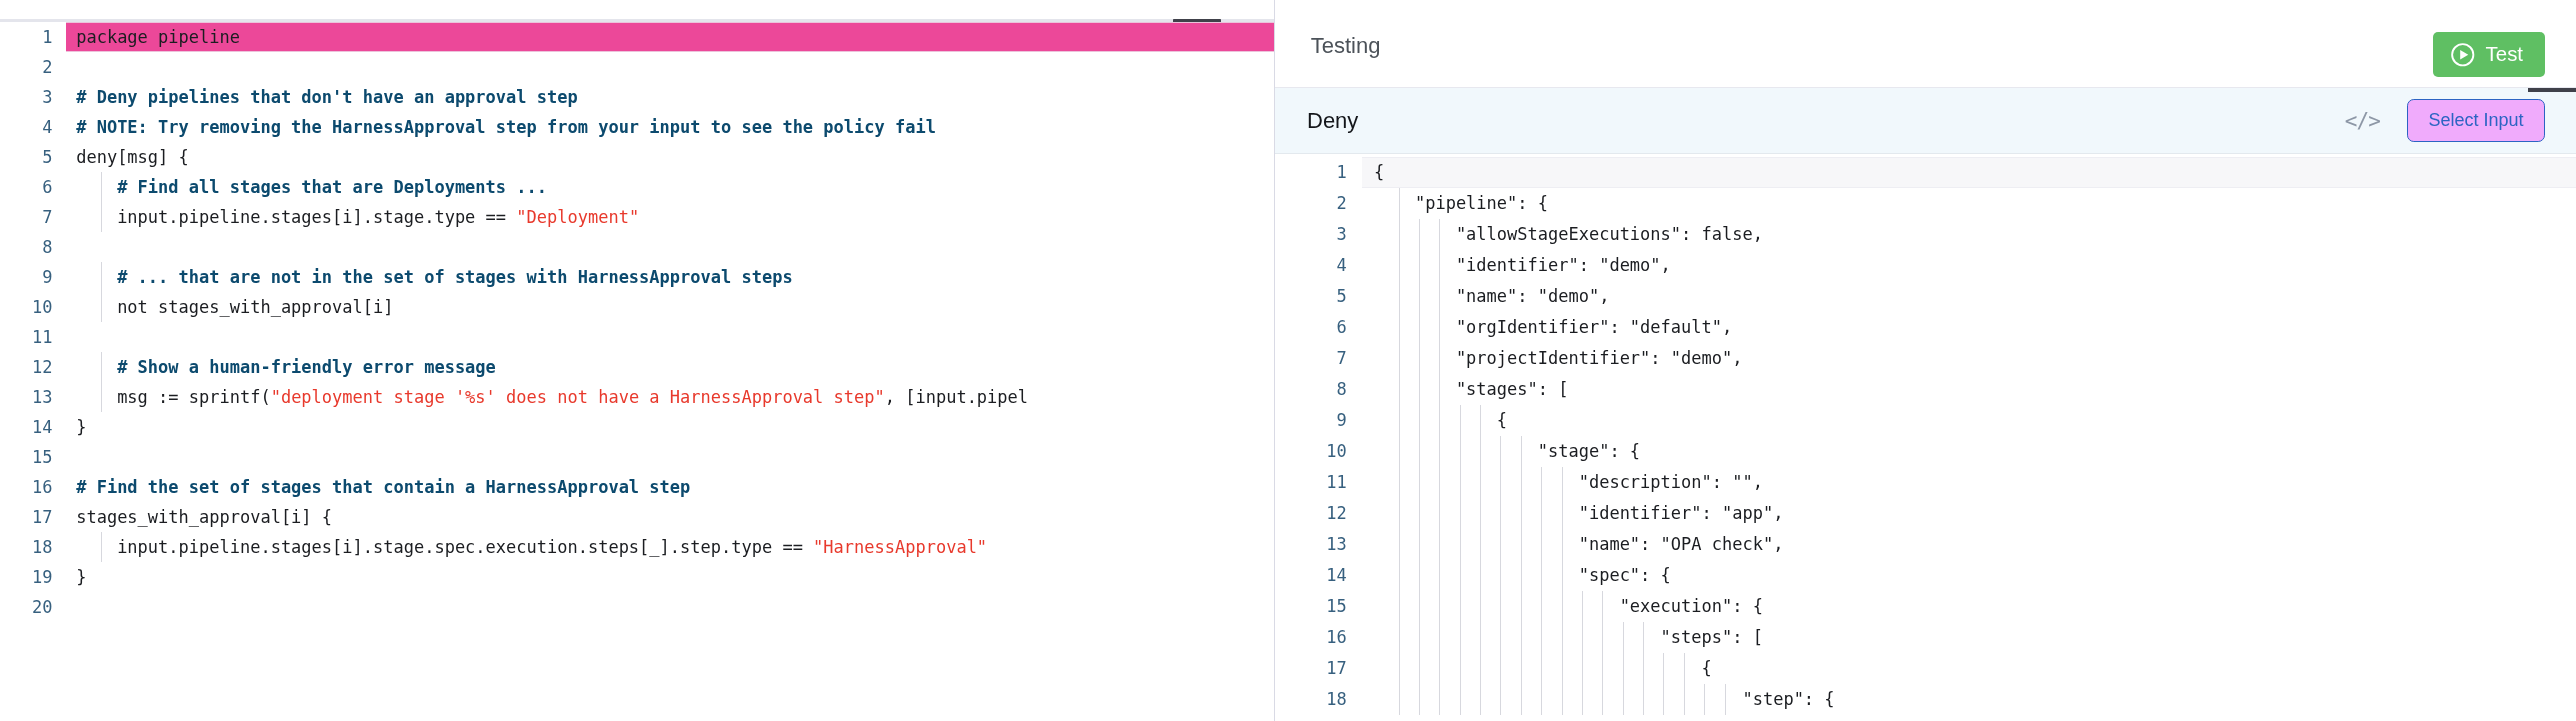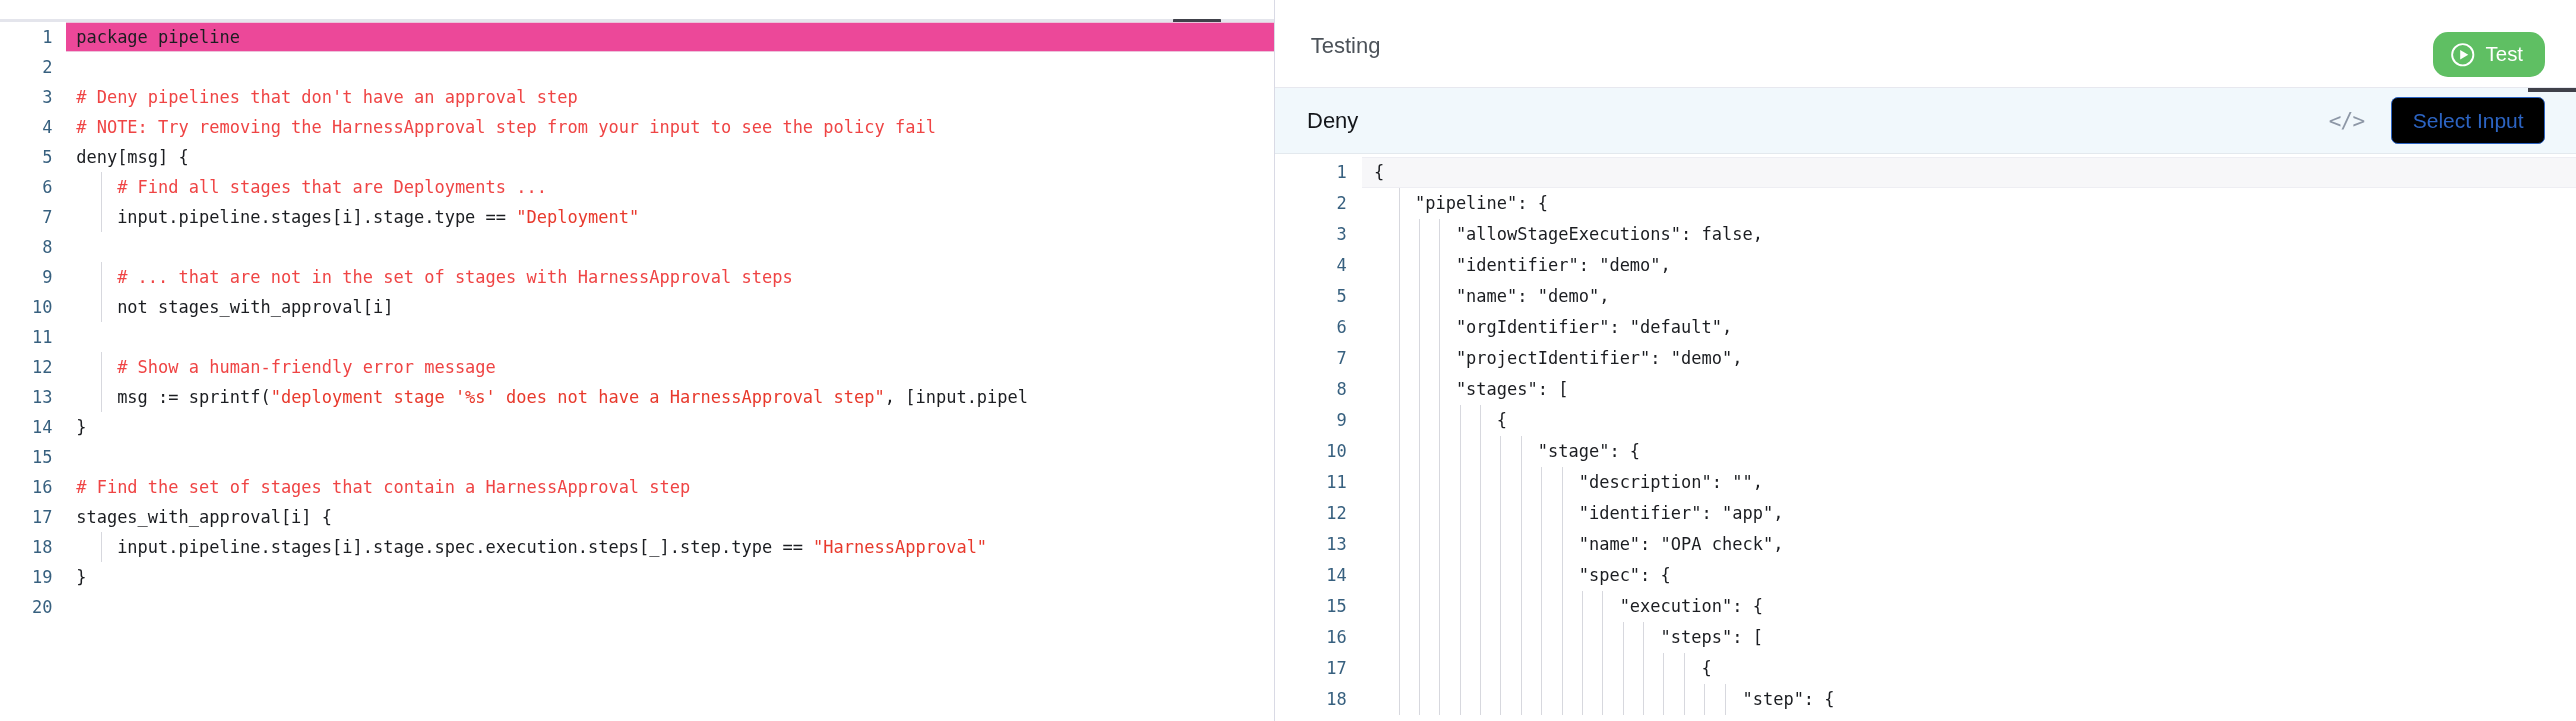--- a/index.html
+++ b/index.html
@@ -88,21 +88,21 @@
   .code-row.first .code-line {
     background: #ec4899;
     box-shadow: inset 0 -0.8px 0 #ececf1, inset 0 0.8px 0 #ececf1;
   }
   .indent-guide {
     position: absolute;
     top: 0; bottom: 0;
     width: 0.8px;
     background: #d7d8de;
   }
-  .tok-comment { color: #ef4444; }
+  .tok-comment { color: #0c4a6e; font-weight: bold; }
   .tok-string  { color: #e8392c; }
 
   
   .right-pane {
     position: relative;
     width: 1301px;
     height: 722px;
     background: #ffffff;
     display: flex;
     flex-direction: column;
@@ -152,21 +152,21 @@
   }
   .tabbar-spacer { flex: 1 1 auto; }
   .test-button {
     display: flex;
     align-items: center;
     gap: 10.2px;
     background: #5fbf63;
     color: #ffffff;
     font-size: 20.4px;
     border: none;
-    border-radius: 15px;
+    border-radius: 5px;
     padding: 10.2px 22px 10.2px 17px;
     margin-right: 31px;
     cursor: pointer;
     font-family: "Liberation Sans", sans-serif;
   }
   .test-button .play-icon {
     width: 25.5px; height: 25.5px;
     display: block;
   }
 
@@ -190,23 +190,23 @@
     font-size: 21px;
     font-family: "DejaVu Sans Mono", "Liberation Mono", monospace;
     letter-spacing: -0.8px;
     margin-right: 27px;
     cursor: pointer;
     user-select: none;
   }
   .select-input-btn {
     border: 1.7px solid #2c64c3;
     color: #2c64c3;
-    background: #000000;
+    background: #f0abfc;
     border-radius: 6.8px;
-    font-size: 21px;
+    font-size: 18px;
     padding: 10.2px 20.4px;
     cursor: pointer;
     font-family: "Liberation Sans", sans-serif;
   }
   .right-minimize {
     position: absolute;
     top: 0;
     right: 0;
     width: 48px;
     height: 4.2px;

